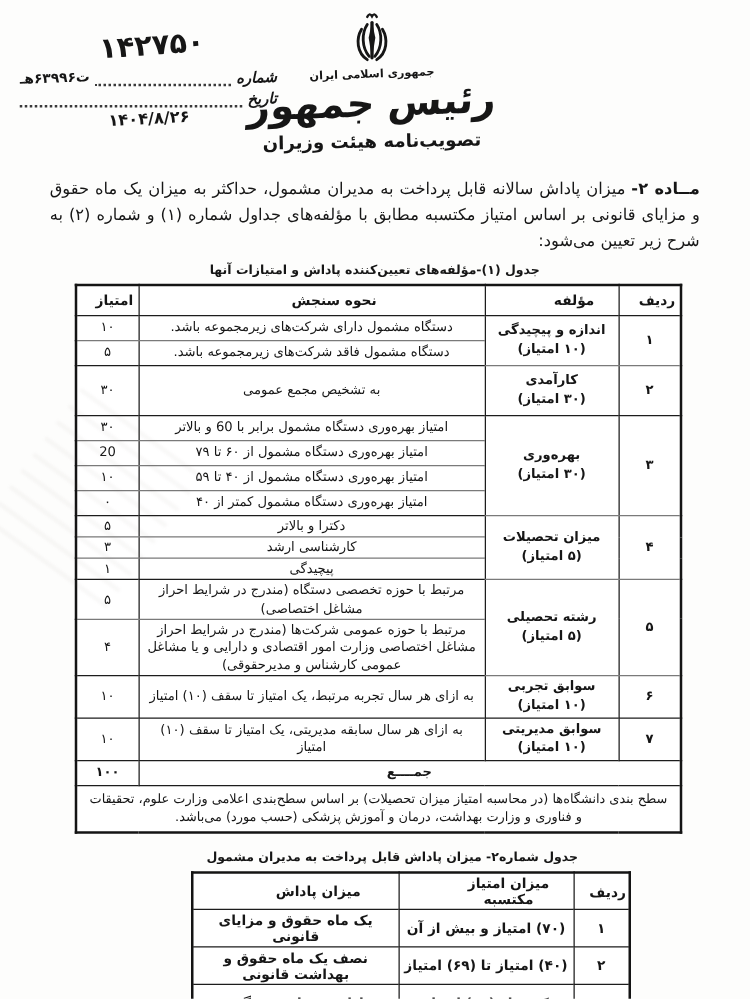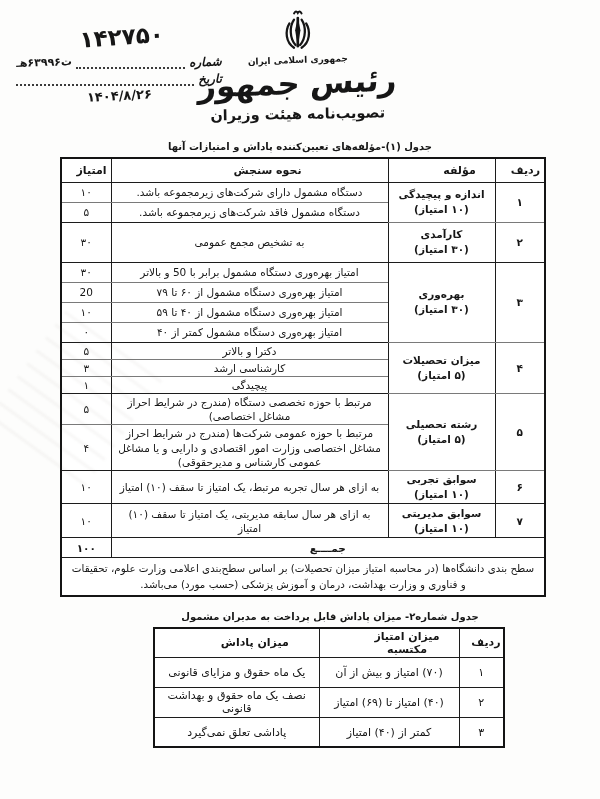--- a/index.html
+++ b/index.html
@@ -73,21 +73,21 @@
   td.comp .cpts { font-weight:bold; }
   td.rid { font-weight:bold; }
   .h20 td { height:20px; }
   .h17 td { height:17px; }
   .h40 td { height:40px; }
   .h32 td { height:32px; }
   .h34 td { height:34px; }
   .total-row td { height:20px; font-weight:bold; }
   .footnote-row td { height:38px; font-size:10.3px; line-height:1.5; padding:2px 8px; }
   .t2 th { height:26px;margin-top:38px; }
-  .t2 td { height:30px; font-weight:normal; }
+  .t2 td { height:30px; font-weight:bold; }
 
   
   .watermark {
     position:absolute; top:325px; left:18px; width:120px; height:140px;
     transform:rotate(36deg);
     background:repeating-linear-gradient(0deg,
       rgba(120,110,100,0.10) 0 3px, rgba(0,0,0,0) 3px 16px);
     filter:blur(1.2px); opacity:0.55; pointer-events:none;
   }
 </style>
@@ -123,20 +123,21 @@
           <path d="M28 40 C16 60, 18 90, 40 104" stroke-width="6"></path>
           <path d="M72 40 C84 60, 82 90, 60 104" stroke-width="6"></path>
         </g>
       </svg>
       <div class="country-caption">جمهوری اسلامی ایران</div>
       <div class="office-title">رئیس جمهور</div>
       <div class="doc-type">تصویب‌نامه هیئت وزیران</div>
     </div>
   </div>
 
+  <p class="article"><span class="prefix">مــاده ۲-</span><span> میزان پاداش سالانه قابل پرداخت به مدیران مشمول، حداکثر به میزان یک ماه حقوق و مزایای قانونی بر اساس امتیاز مکتسبه مطابق با مؤلفه‌های جداول شماره (۱) و شماره (۲) به شرح زیر تعیین می‌شود:</span></p>
 
   <div class="tbl-title">جدول (۱)-مؤلفه‌های تعیین‌کننده پاداش و امتیازات آنها</div>
 
   <table class="t1">
     <colgroup>
         <col style="width:50px">
         <col style="width:107px">
         <col style="width:277px">
         <col style="width:50px">
       </colgroup>
@@ -171,21 +172,21 @@
       <td class="measure">به تشخیص مجمع عمومی</td>
       <td class="score">۳۰</td>
     </tr>
 
     <tr class="in h20">
       <td class="rid" rowspan="4">۳</td>
       <td class="comp" rowspan="4">
         <div class="cname">بهره‌وری</div>
         <div class="cpts">(۳۰ امتیاز)</div>
       </td>
-      <td class="measure">امتیاز بهره‌وری دستگاه مشمول برابر با 50 و بالاتر</td>
+      <td class="measure">امتیاز بهره‌وری دستگاه مشمول برابر با 60 و بالاتر</td>
       <td class="score">۳۰</td>
     </tr>
     <tr class="in h20">
       <td class="measure">امتیاز بهره‌وری دستگاه مشمول از ۶۰ تا ۷۹</td>
       <td class="score">20</td>
     </tr>
     <tr class="in h20">
       <td class="measure">امتیاز بهره‌وری دستگاه مشمول از ۴۰ تا ۵۹</td>
       <td class="score">۱۰</td>
     </tr>
@@ -250,21 +251,21 @@
       <td colspan="3">جمــــع</td>
       <td>۱۰۰</td>
     </tr>
 
     <tr class="footnote-row">
       <td colspan="4">سطح بندی دانشگاه‌ها (در محاسبه امتیاز میزان تحصیلات) بر اساس سطح‌بندی اعلامی وزارت علوم، تحقیقات و فناوری و وزارت بهداشت، درمان و آموزش پزشکی (حسب مورد) می‌باشد.</td>
     </tr>
   </tbody>
     </table>
 
-  <div class="tbl-title" style="margin-top:14px; margin-left:95px; margin-right:0; width:540px;">جدول شماره۲- میزان پاداش قابل پرداخت به مدیران مشمول</div>
+  <div class="tbl-title" style="margin-top:14px; margin-left:95px; margin-right:16px; width:540px;">جدول شماره۲- میزان پاداش قابل پرداخت به مدیران مشمول</div>
 
   <table class="t2">
     <colgroup>
         <col style="width:45px">
         <col style="width:140px">
         <col style="width:165px">
       </colgroup>
     <tbody>
         <tr>
       <th>ردیف</th>

